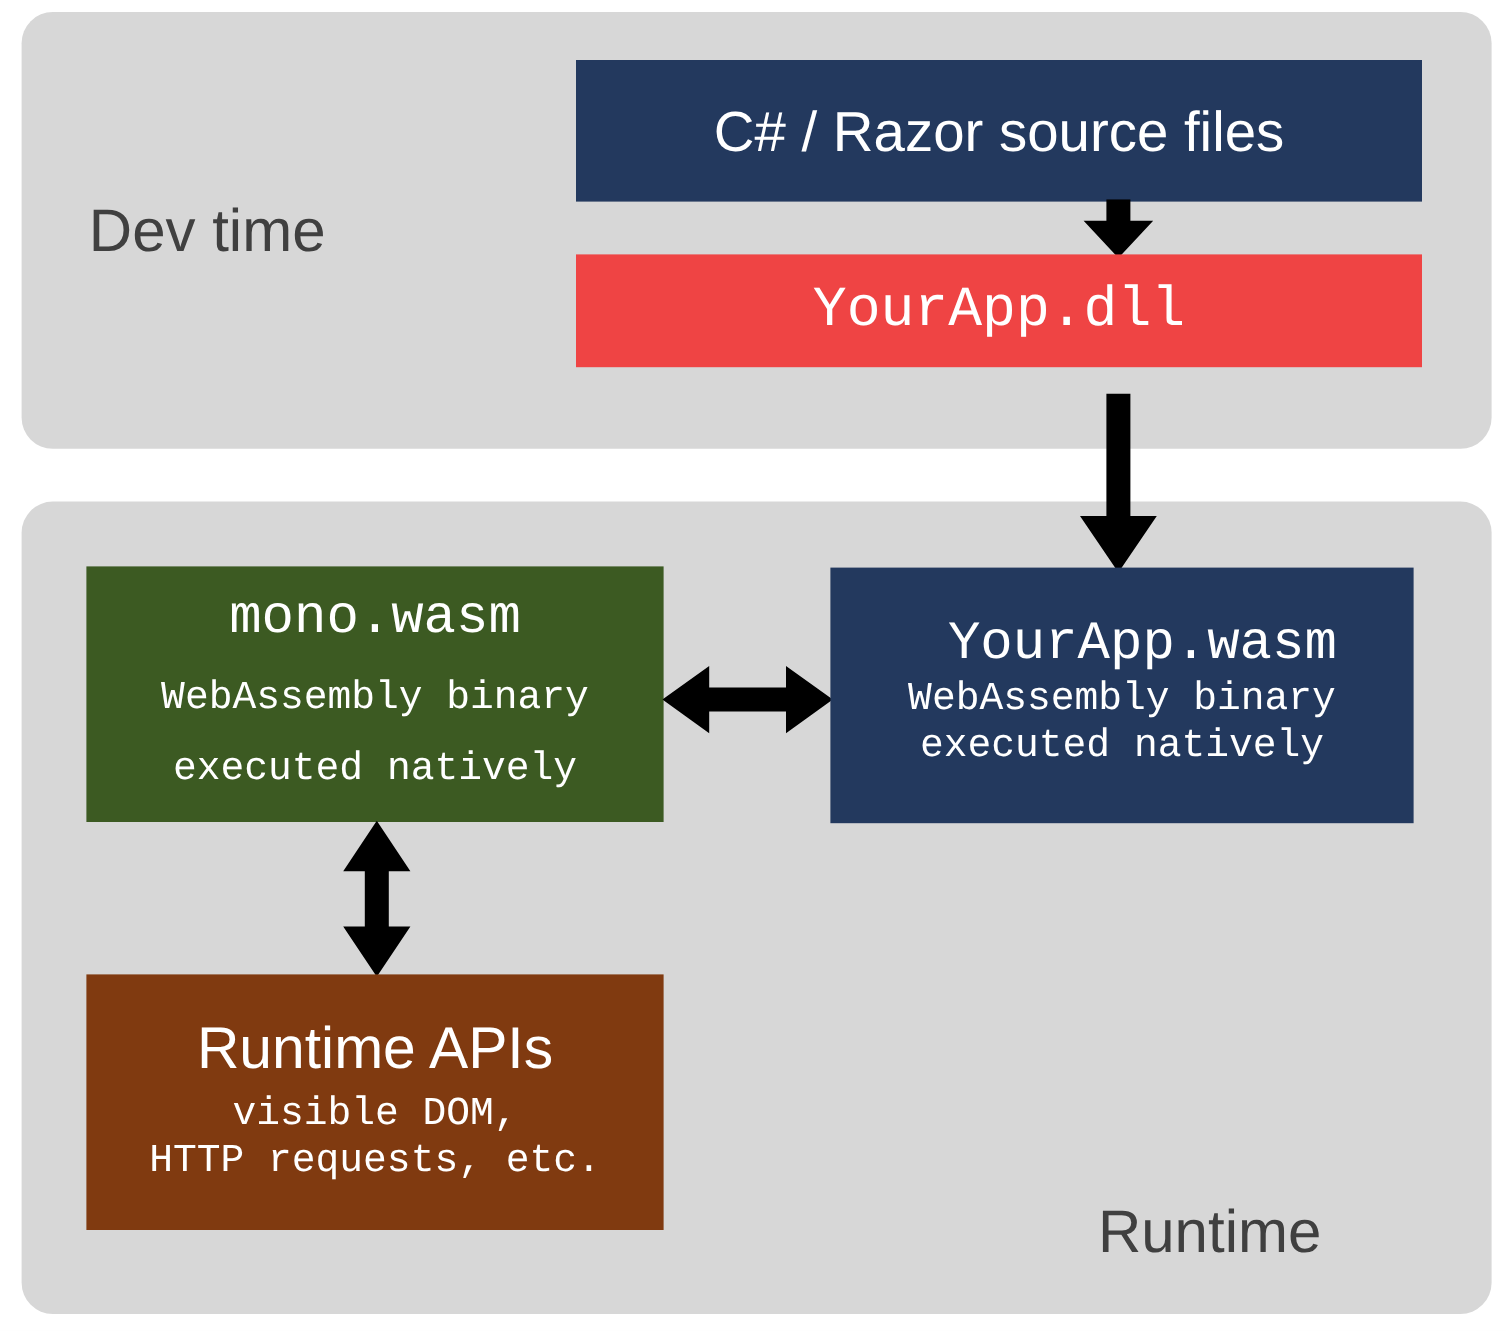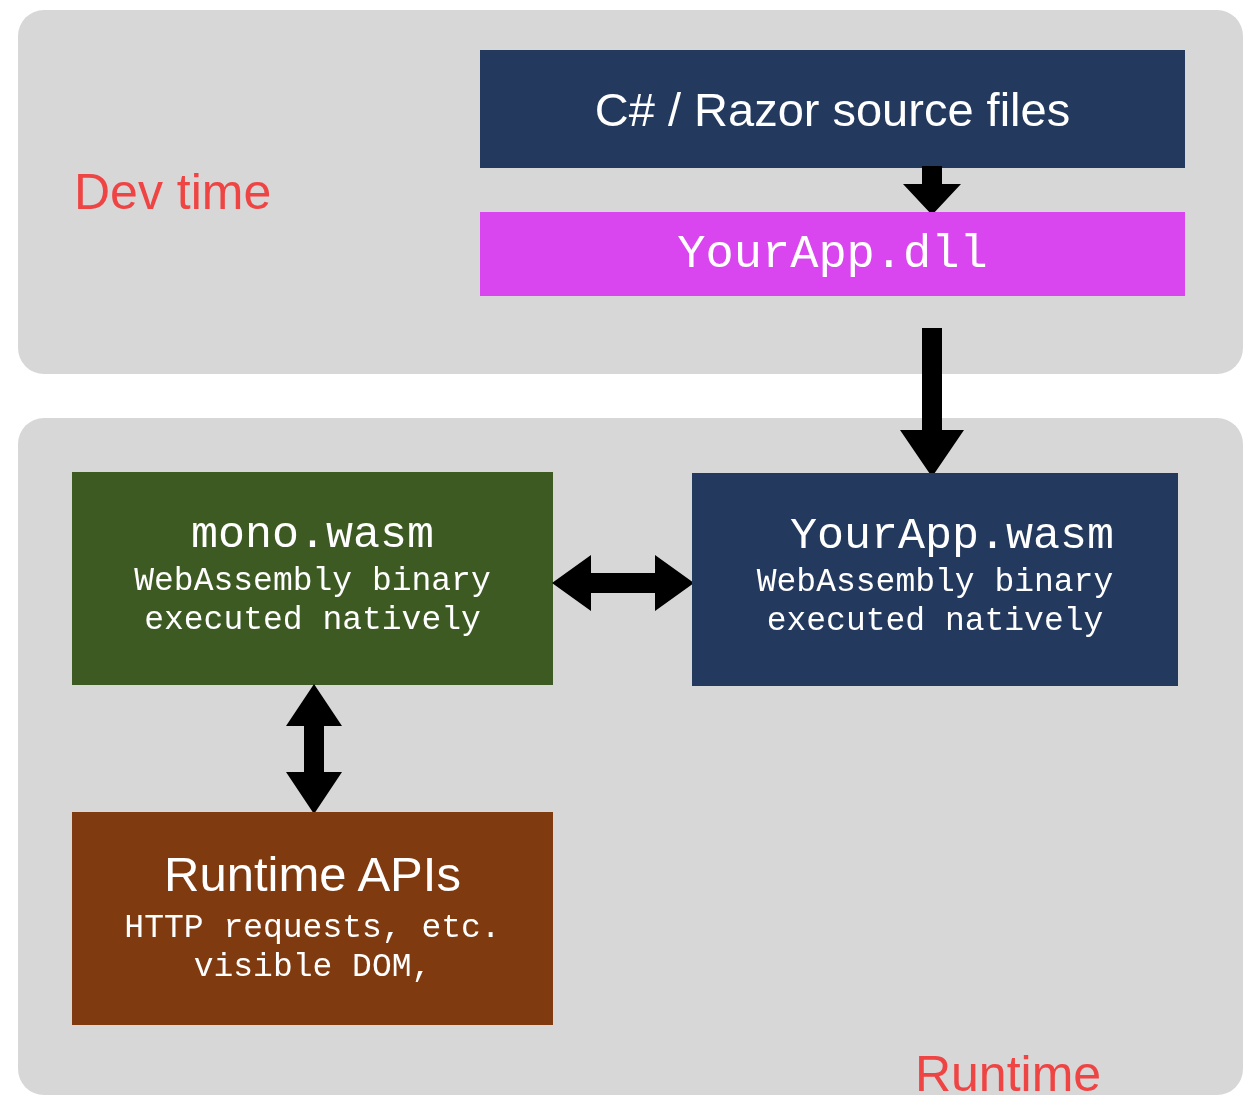--- a/index.html
+++ b/index.html
@@ -25,39 +25,39 @@
   .panel {
     position: absolute;
     background: #d7d7d7;
     border-radius: 26px;
   }
   #panel-dev  { left: 18px; top: 10px;  width: 1225px; height: 364px; }
   #panel-run  { left: 18px; top: 418px; width: 1225px; height: 677px; }
 
   .panel-label {
     position: absolute;
-    color: #ef4444;
+    color: #404040;
     font-family: "Liberation Sans", sans-serif;
     font-weight: 400;
     line-height: 1.12;
     white-space: pre;
   }
   #label-dev {
     left: 74px;
     top: 164px;
     font-size: 50px;
   }
   #label-runtime {
     left: 843px;
     top: 886px;
     font-size: 50px;
     text-align: center;
     width: 330px;
   }
-  #label-runtime .ln { display: block; margin-top: 48px; }
+  #label-runtime .ln { display: block; }
 
   .box {
     position: absolute;
     display: flex;
     flex-direction: column;
     align-items: center;
     justify-content: center;
     color: #ffffff;
     box-sizing: border-box;
     text-align: center;
@@ -83,30 +83,31 @@
   
   #box-source {
     left: 480px; top: 50px;
     width: 705px; height: 118px;
     background: #23395e;
   }
   #box-source .title { font-size: 47px; }
 
   #box-dll {
     left: 480px; top: 212px;
-    width: 705px; height: 84px;
-    background: #d946ef;
+    width: 705px; height: 94px;
+    background: #ef4444;
   }
   #box-dll .title { font-size: 47px; letter-spacing: 0px; }
 
   #box-mono {
     left: 72px; top: 472px;
     width: 481px; height: 213px;
     background: #3c5a22;
     padding-bottom: 6px;
+    gap: 20px;
   }
   #box-mono .title { font-size: 45px; margin-bottom: 2px; }
   #box-mono .sub   { font-size: 33px; }
 
   #box-yourapp-wasm {
     left: 692px; top: 473px;
     width: 486px; height: 213px;
     background: #23395e;
     padding-bottom: 6px;
   }
@@ -181,22 +182,22 @@
   </div>
 
   <div class="arrow" id="arrow-mono-browser">
     <svg width="62" height="130" viewBox="0 0 62 130" xmlns="http://www.w3.org/2000/svg">
       <polygon points="31,0 59,42 41,42 41,88 59,88 31,130 3,88 21,88 21,42 3,42" fill="#000000"></polygon>
     </svg>
   </div>
 
   <div class="box sans" id="box-browser">
     <span class="title">Runtime APIs</span>
+    <span class="sub">visible DOM,</span>
     <span class="sub">HTTP requests, etc.</span>
-    <span class="sub">visible DOM,</span>
   </div>
 
   <div class="panel-label" id="label-runtime">
     <span class="ln">Runtime</span>
     
   </div>
 
 </div>
 
 </body></html>

